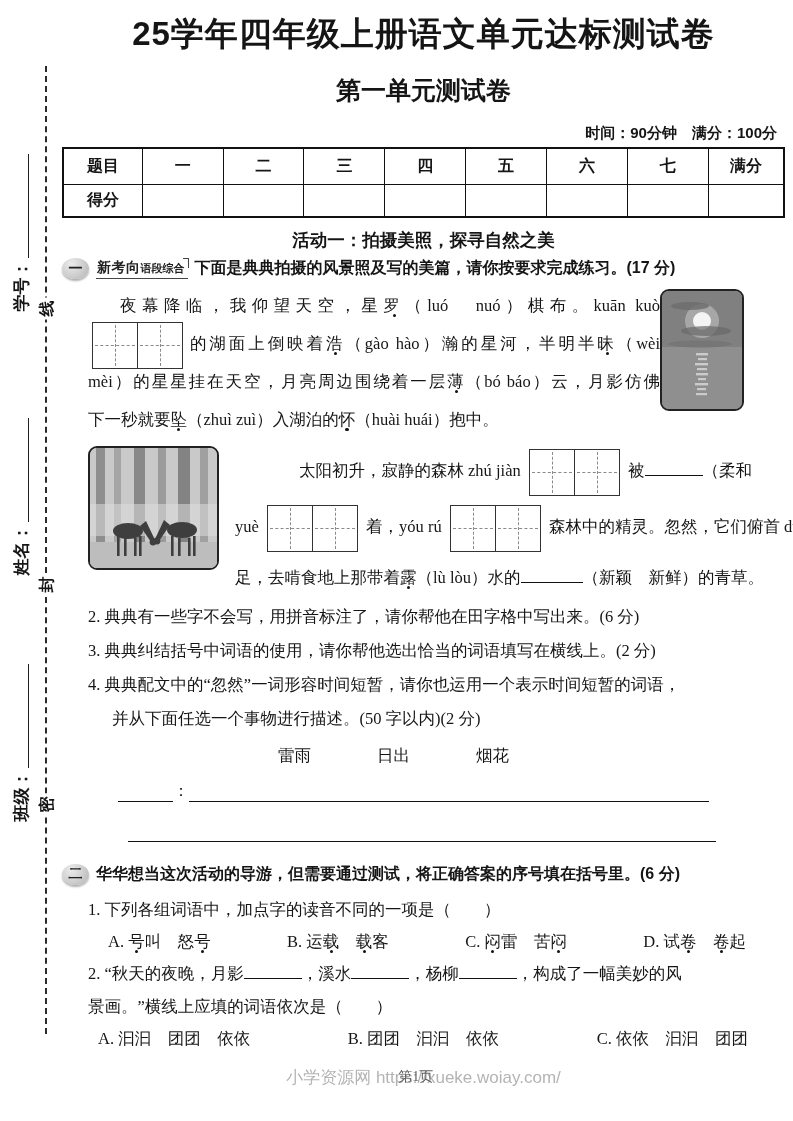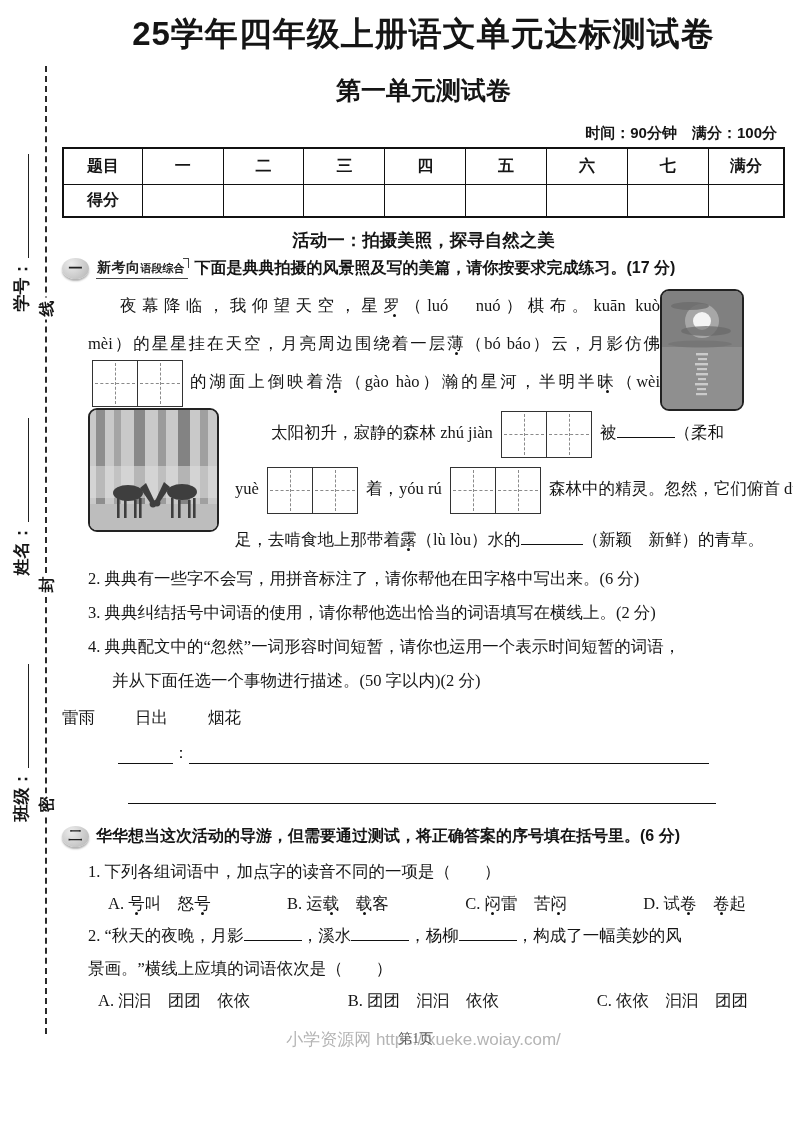--- a/index.html
+++ b/index.html
@@ -63,29 +63,29 @@
   .dotted{position:relative;}
   .dotted::after{content:"";position:absolute;left:50%;margin-left:-1.5px;bottom:-2px;width:3.2px;height:3.2px;
                  border-radius:50%;background:#111;}
 
   .blank{display:inline-block;border-bottom:1.6px solid #111;height:1.05em;vertical-align:baseline;}
 
   
   .para2{margin-left:26px;width:664px;font-size:16.5px;margin-top:4px;}
   .photo-deer{float:left;width:127px;height:120px;border:2px solid #222;border-radius:9px;
               overflow:hidden;margin:3px 16px 4px 0;background:#c9c9c9;}
-  .p2line{line-height:56px;white-space:nowrap;}
+  .p2line{line-height:56px;white-space:nowrap;text-align:right;}
   .ind2{text-indent:36px;}
   .p2last{line-height:45px;}
   .clear{clear:both;}
 
   .subq{margin-left:26px;width:686px;font-size:16.5px;line-height:34px;}
   .subq.cont{padding-left:24px;}
 
-  .things{display:flex;gap:40px;font-size:16.5px;margin:9px 60px 4px 0;}
+  .things{display:flex;justify-content:center;gap:66px;font-size:16.5px;margin:9px 60px 4px 0;}
 
   .ansrow1{margin:14px 0 0 56px;font-size:16px;display:flex;align-items:flex-end;}
   .ansrow2{margin:22px 0 0 66px;}
 
   .qhead2{margin-top:18px;}
   .sq{margin-left:26px;font-size:16.5px;line-height:33px;}
   .opts{display:flex;justify-content:space-between;font-size:16.5px;line-height:31px;}
   .opts1{margin-left:46px;width:638px;}
   .opts2{margin-left:36px;width:650px;}
 
@@ -172,25 +172,26 @@
               <rect x="35" y="77" width="10" height="2.2"></rect>
             <rect x="34" y="82" width="12" height="2.4"></rect>
               <rect x="36" y="87" width="8" height="2.2"></rect>
             <rect x="33" y="92" width="13" height="2.4"></rect>
               <rect x="35" y="97" width="9" height="2.2"></rect>
             <rect x="34" y="102" width="11" height="2.2"></rect>
           </g>
         </svg>
       </div>
       <div class="p1line ind jl"><span>夜幕降临，我仰望天空，星</span><span class="dotted">罗</span><span>（luó　nuó）棋布。kuān kuò</span></div>
+      <div class="p1line jl"><span class="tzg">
+            <span class="cell"></span>
+            <span class="cell"></span>
+          </span><span>的湖面上倒映着</span><span class="dotted">浩</span><span>（gào hào）瀚的星河，半明半</span><span class="dotted">昧</span><span>（wèi</span></div>
       <div class="p1line jl"><span>mèi）的星星挂在天空，月亮周边围绕着一层</span><span class="dotted">薄</span><span>（bó báo）云，月影仿佛</span></div>
-      <div class="p1line jl"><span class="tzg">
-            <span class="cell"></span>
-            <span class="cell"></span>
-          </span><span>的湖面上倒映着</span><span class="dotted">浩</span><span>（gào hào）瀚的星河，半明半</span><span class="dotted">昧</span><span>（wèi</span></div>
+      <div class="p1line"><span>下一秒就要</span><span class="dotted">坠</span><span>（zhuì zuì）入湖泊的</span><span class="dotted">怀</span><span>（huài huái）抱中。</span></div>
     </div>
 
     <div class="para2">
       <div class="photo-deer">
         <svg width="127" height="120" viewBox="0 0 127 120" aria-hidden="true">
           <rect width="127" height="120" fill="#c9c9c9"></rect>
           <rect x="6" width="9" height="96" fill="#8e8e8e"></rect>
             <rect x="24" width="7" height="96" fill="#a5a5a5"></rect>
           <rect x="44" width="11" height="96" fill="#888"></rect>
             <rect x="68" width="8" height="96" fill="#9b9b9b"></rect>

